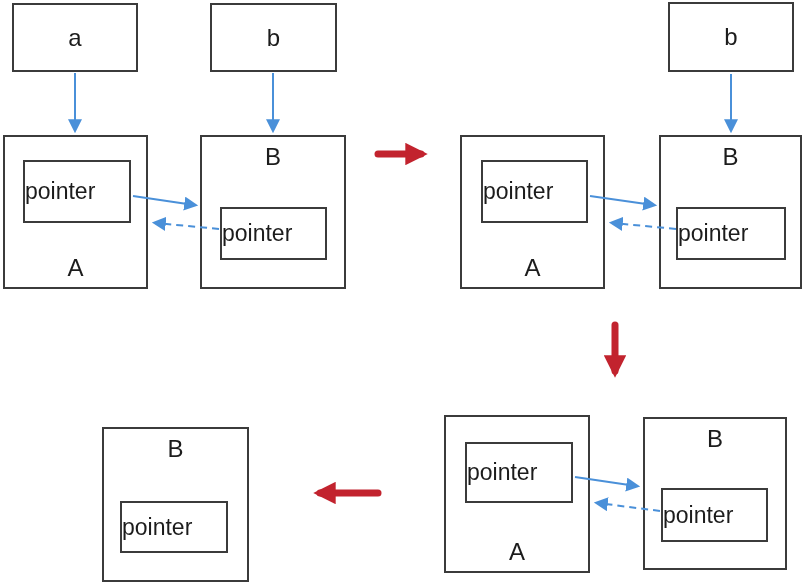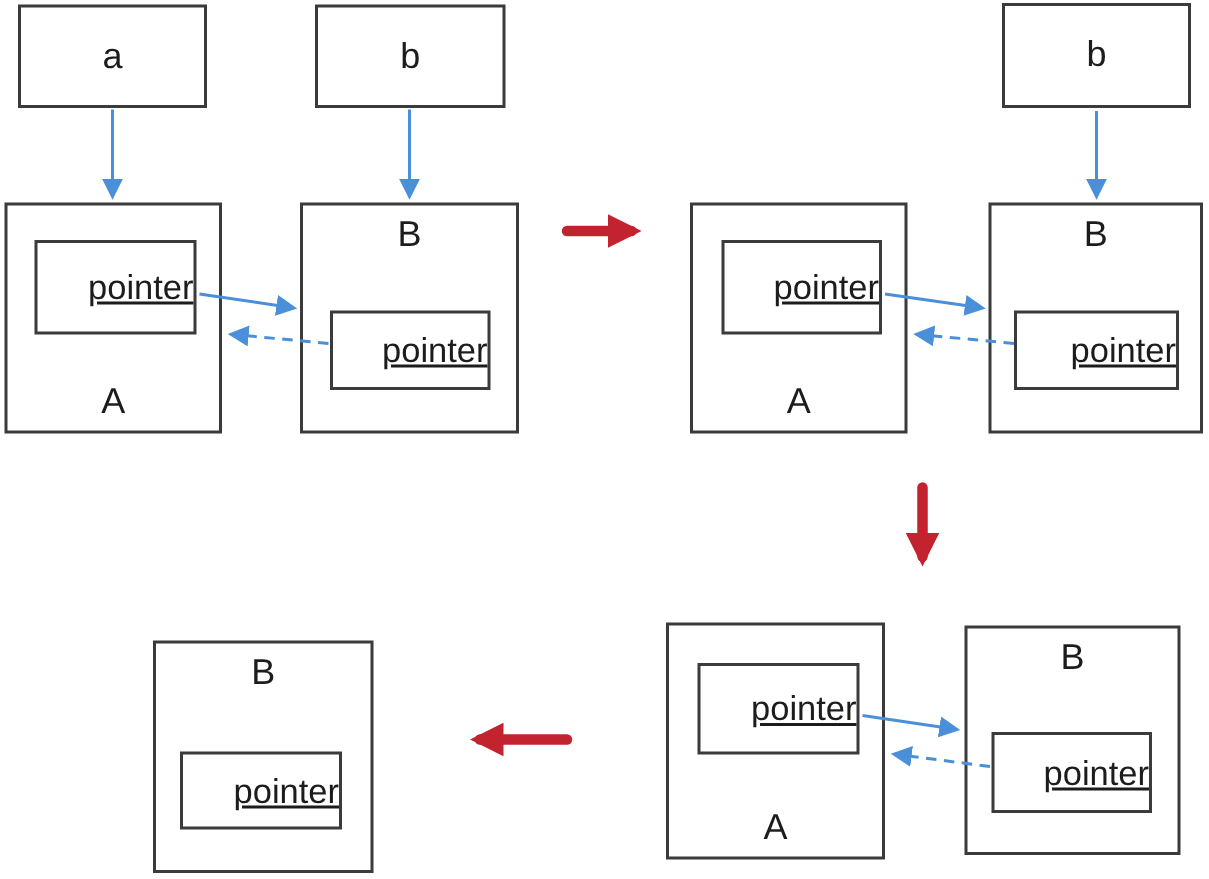--- a/index.html
+++ b/index.html
@@ -11,21 +11,21 @@
   }
   *{margin:0;padding:0;box-sizing:border-box;}
   body{background:var(--background);font-family:"Liberation Sans",sans-serif;color:var(--text);}
   .stage{position:relative;width:806px;height:586px;background:var(--background);overflow:hidden;}
   .box{position:absolute;border:2px solid var(--box-border);background:var(--background);}
   .var-box{display:flex;align-items:center;justify-content:center;font-size:24px;}
   .obj-box{}
   .obj-label{position:absolute;left:0;right:0;text-align:center;font-size:24px;line-height:1;}
   .obj-label.top{top:8px;}
   .obj-label.bottom{bottom:7px;}
-  .ptr-box{position:absolute;border:2px solid var(--box-border);display:flex;align-items:center;justify-content:flex-end;font-size:23px;background:var(--background);text-decoration:underline;}
+  .ptr-box{position:absolute;border:2px solid var(--box-border);display:flex;align-items:center;justify-content:flex-start;font-size:23px;background:var(--background);}
   .arrows{position:absolute;left:0;top:0;width:806px;height:586px;pointer-events:none;}
   .blue-line{stroke:var(--arrow-blue);stroke-width:2;fill:none;}
   .blue-dashed{stroke-dasharray:7 5;}
   .red-line{stroke:var(--arrow-red);stroke-width:7;stroke-linecap:round;fill:none;}
 </style>
 </head>
 <body>
 
 <div class="stage">
 

